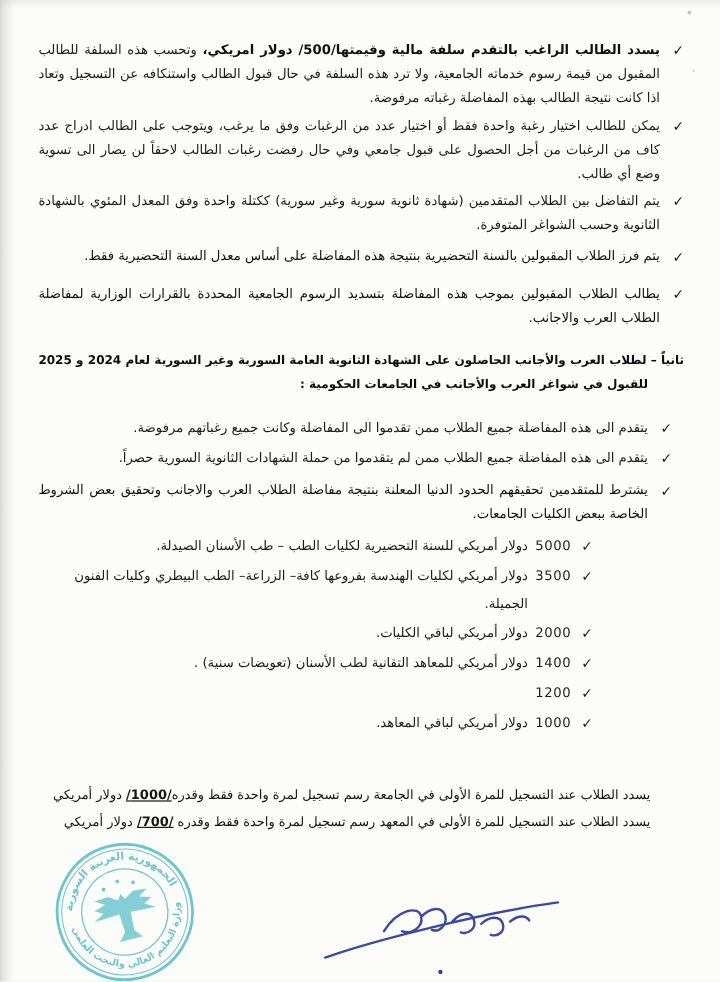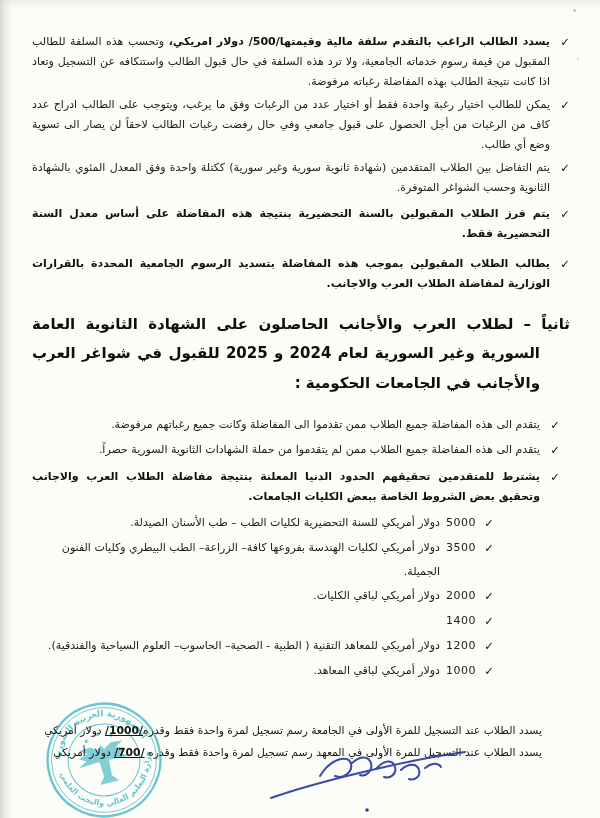--- a/index.html
+++ b/index.html
@@ -31,25 +31,25 @@
     direction:rtl;text-align:justify;
   }
   .bullet{
     display:flex;direction:rtl;
     font-size:11px;line-height:1.82;margin-bottom:3px;
   }
   .bullet .mark{
     flex:0 0 20px;width:20px;font-weight:bold;font-size:11.5px;color:#161616;
   }
   .bullet .btext{flex:1;text-align:justify;}
-  .b-bold{font-weight:bold;color:#101010;}
+  .b-bold{font-weight:normal;color:#101010;}
   .lead-bold{font-weight:bold;color:#101010;}
 
   .sec-heading{
-    font-weight:bold;color:#0e0e0e;font-size:15px;line-height:1.95;
+    font-weight:bold;color:#0e0e0e;font-size:10px;line-height:1.95;
     padding-right:30px;text-indent:-30px;text-align:justify;
   }
   .sec-heading.h2{margin-top:16px;margin-bottom:17px;}
   .sec-heading.h3{margin-top:24px;margin-bottom:4px;}
 
   .s2-list{padding-right:10px;}
   .s2-list .bullet{margin-bottom:4px;}
 
   .fees{padding-right:76px;}
   .fee-row{
@@ -135,25 +135,25 @@
         <span class="ftext">دولار أمريكي لكليات الهندسة بفروعها كافة– الزراعة– الطب البيطري وكليات الفنون الجميلة.</span>
       </div>
       <div class="fee-row">
         <span class="mark">✓</span>
         <span class="amount">2000</span>
         <span class="ftext">دولار أمريكي لباقي الكليات.</span>
       </div>
       <div class="fee-row">
         <span class="mark">✓</span>
         <span class="amount">1400</span>
+        <span class="ftext">دولار أمريكي للمعاهد التقانية لطب الأسنان (تعويضات سنية) .</span>
       </div>
       <div class="fee-row">
         <span class="mark">✓</span>
         <span class="amount">1200</span>
-        <span class="ftext">دولار أمريكي للمعاهد التقنية ( الطبية - الصحية– الحاسوب– العلوم السياحية والفندقية).</span>
       </div>
       <div class="fee-row">
         <span class="mark">✓</span>
         <span class="amount">1000</span>
         <span class="ftext">دولار أمريكي لباقي المعاهد.</span>
       </div>
     </div>
 
     <div class="footer-note">
       <div class="footer-line"><span>يسدد الطلاب عند التسجيل للمرة الأولى في الجامعة رسم تسجيل لمرة واحدة فقط وقدره</span><span class="num">/1000/</span><span> دولار أمريكي</span></div>

